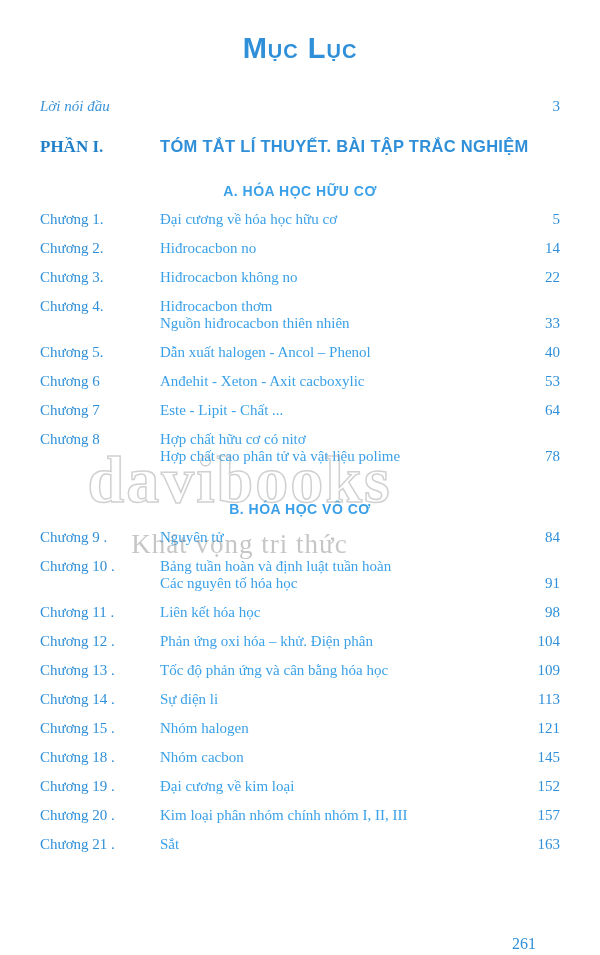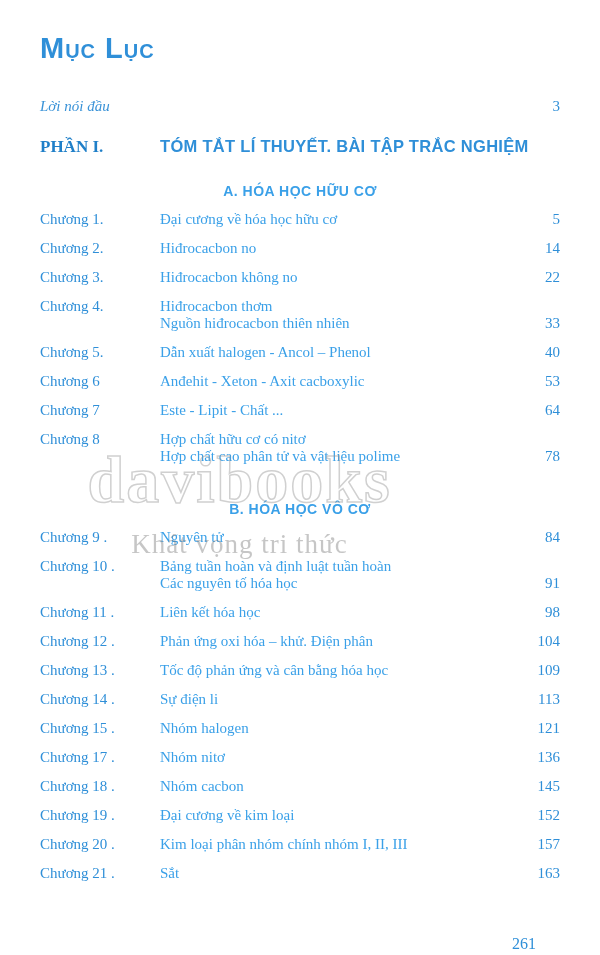--- a/index.html
+++ b/index.html
@@ -16,20 +16,21 @@
     overflow: hidden;
   }
   .page {
     position: relative;
     width: 600px;
     height: 955px;
     box-sizing: border-box;
     padding: 0 40px;
   }
   .title {
+    text-align: center;
     font-family: "Liberation Sans", sans-serif;
     font-size: 29px;
     font-weight: bold;
     letter-spacing: 1px;
     color: #2f8fd8;
     margin-top: 32px;
     font-variant: small-caps;
   }
   .preface-row {
     display: flex;
@@ -245,25 +246,20 @@
     <span class="toc-chapter">Chương 14 .</span>
     <span class="toc-text">Sự điện li</span>
     <span class="toc-page">113</span>
   </div>
   <div class="toc-row">
     <span class="toc-chapter">Chương 15 .</span>
     <span class="toc-text">Nhóm halogen</span>
     <span class="toc-page">121</span>
   </div>
   <div class="toc-row">
-    <span class="toc-chapter">Chương 17 .</span>
-    <span class="toc-text">Nhóm nitơ</span>
-    <span class="toc-page">136</span>
-  </div>
-  <div class="toc-row">
     <span class="toc-chapter">Chương 18 .</span>
     <span class="toc-text">Nhóm cacbon</span>
     <span class="toc-page">145</span>
   </div>
   <div class="toc-row">
     <span class="toc-chapter">Chương 19 .</span>
     <span class="toc-text">Đại cương về kim loại</span>
     <span class="toc-page">152</span>
   </div>
   <div class="toc-row">

